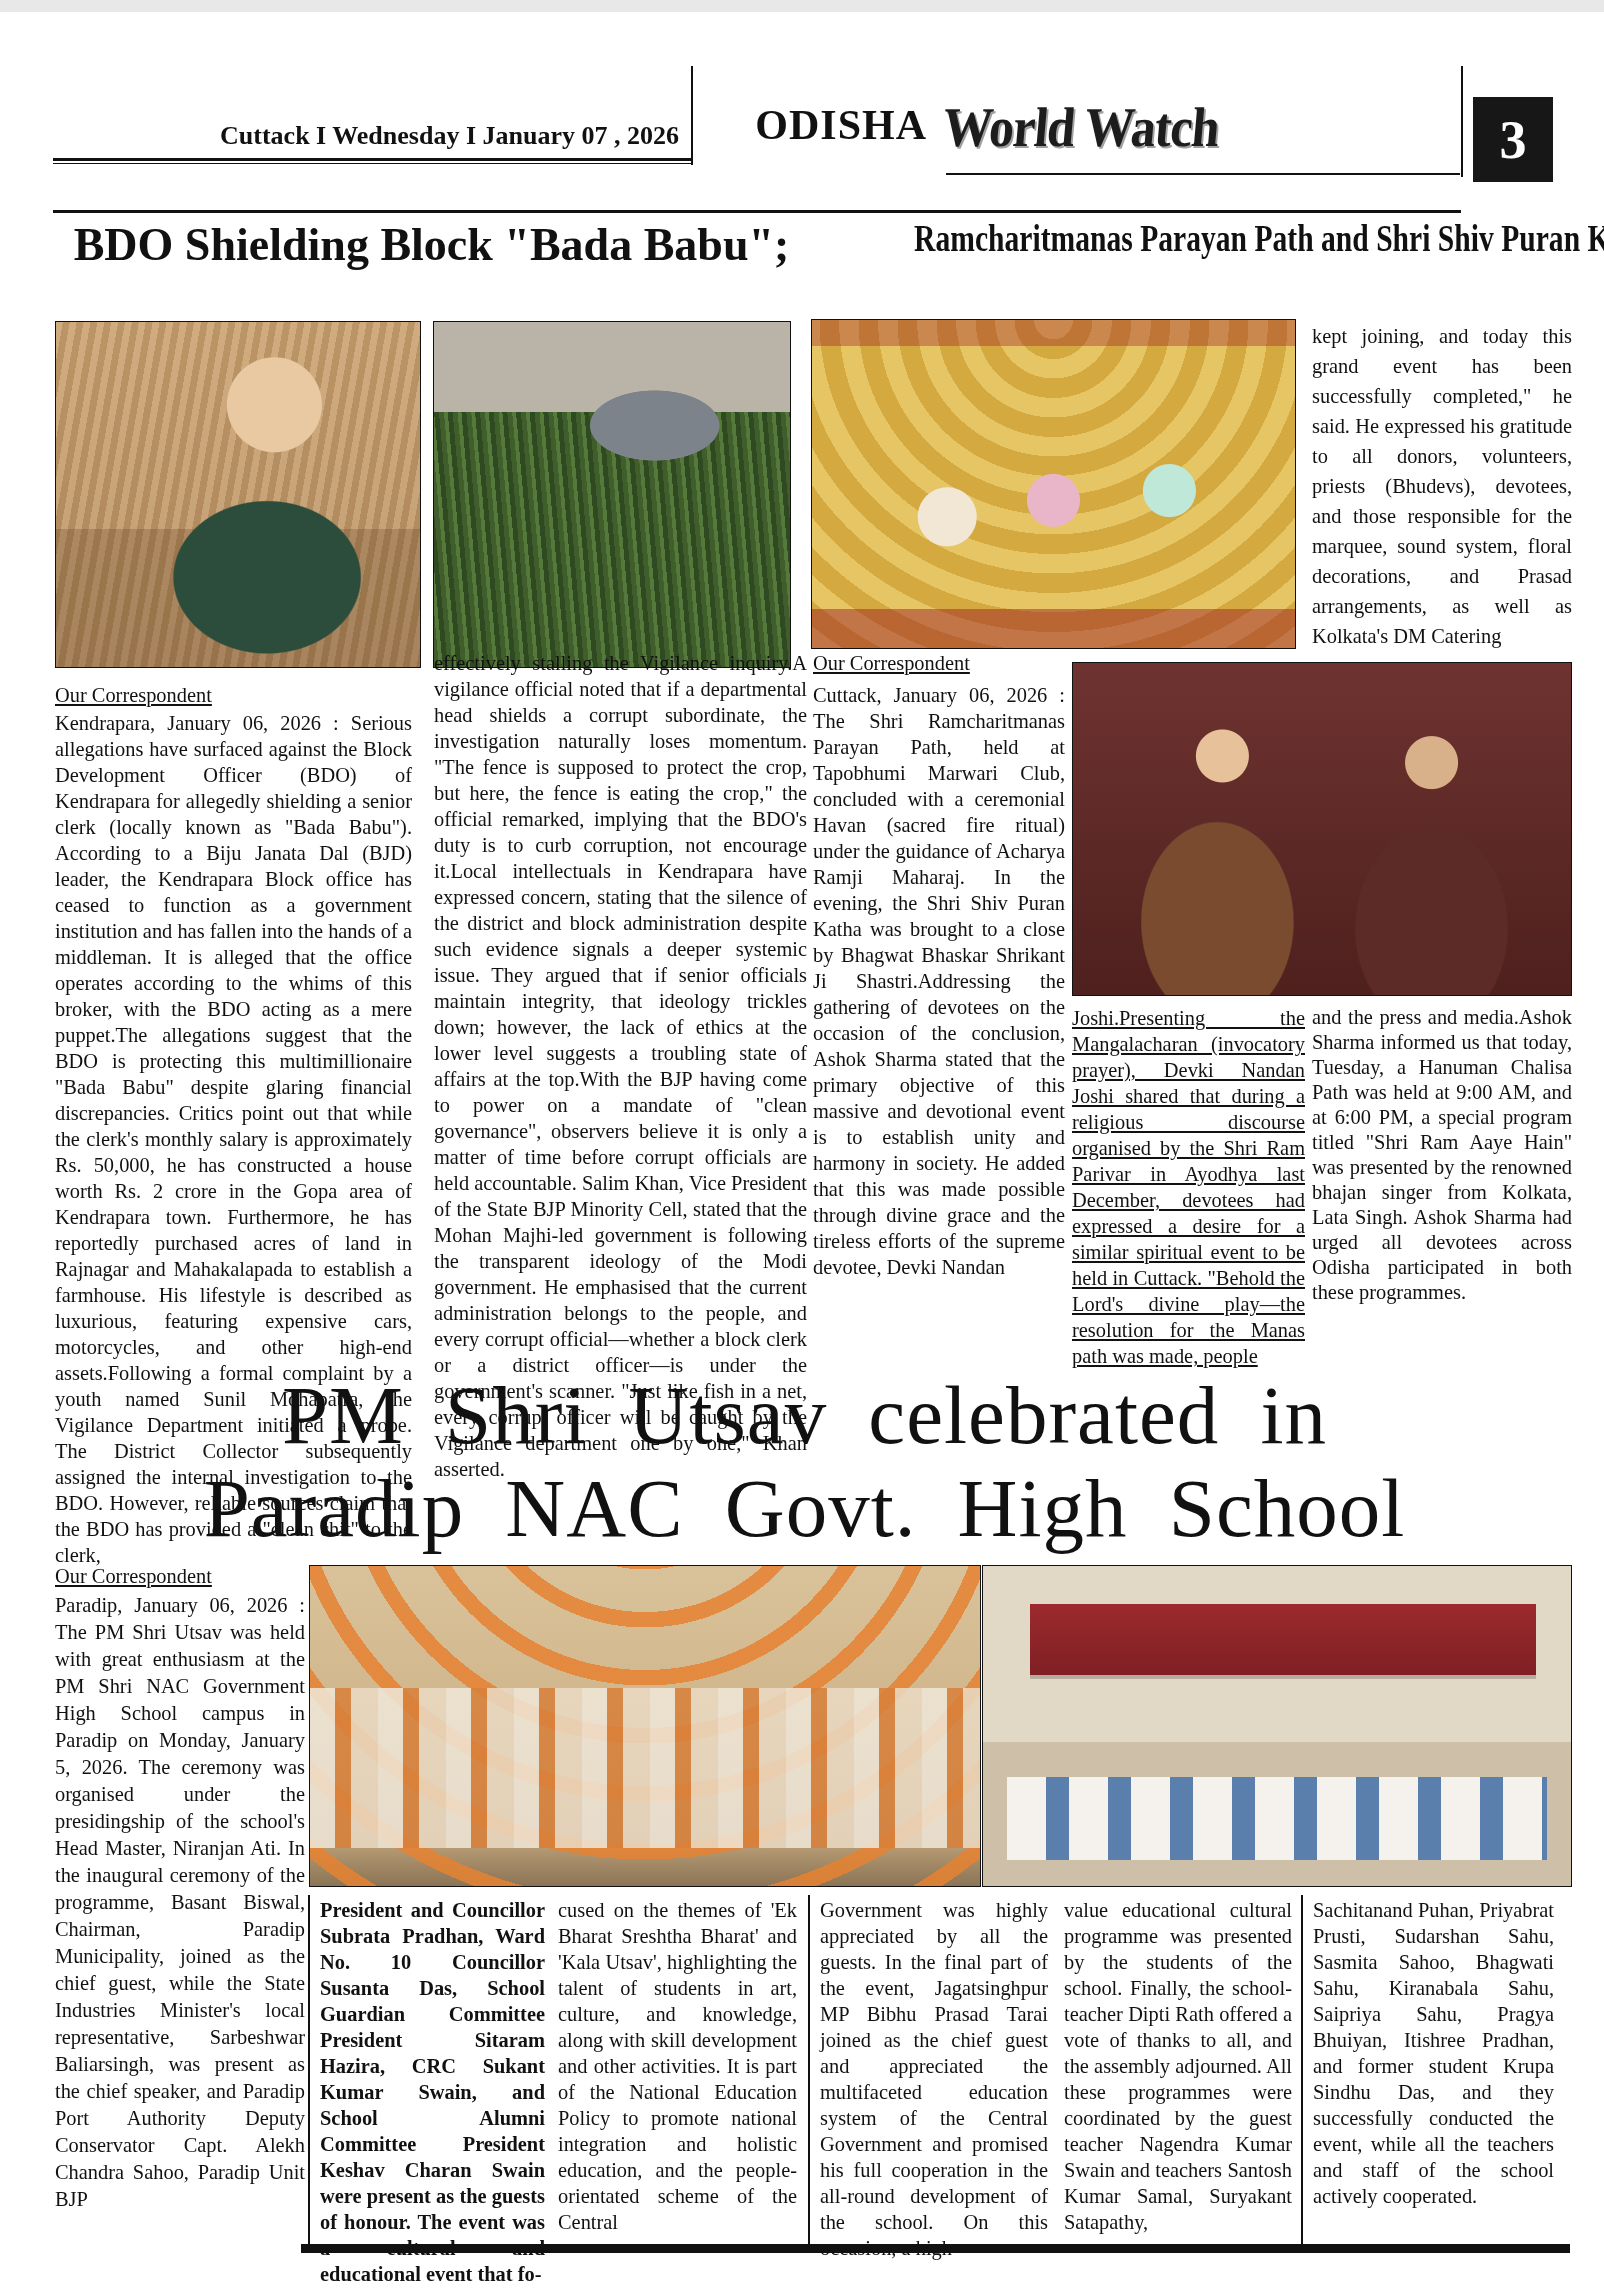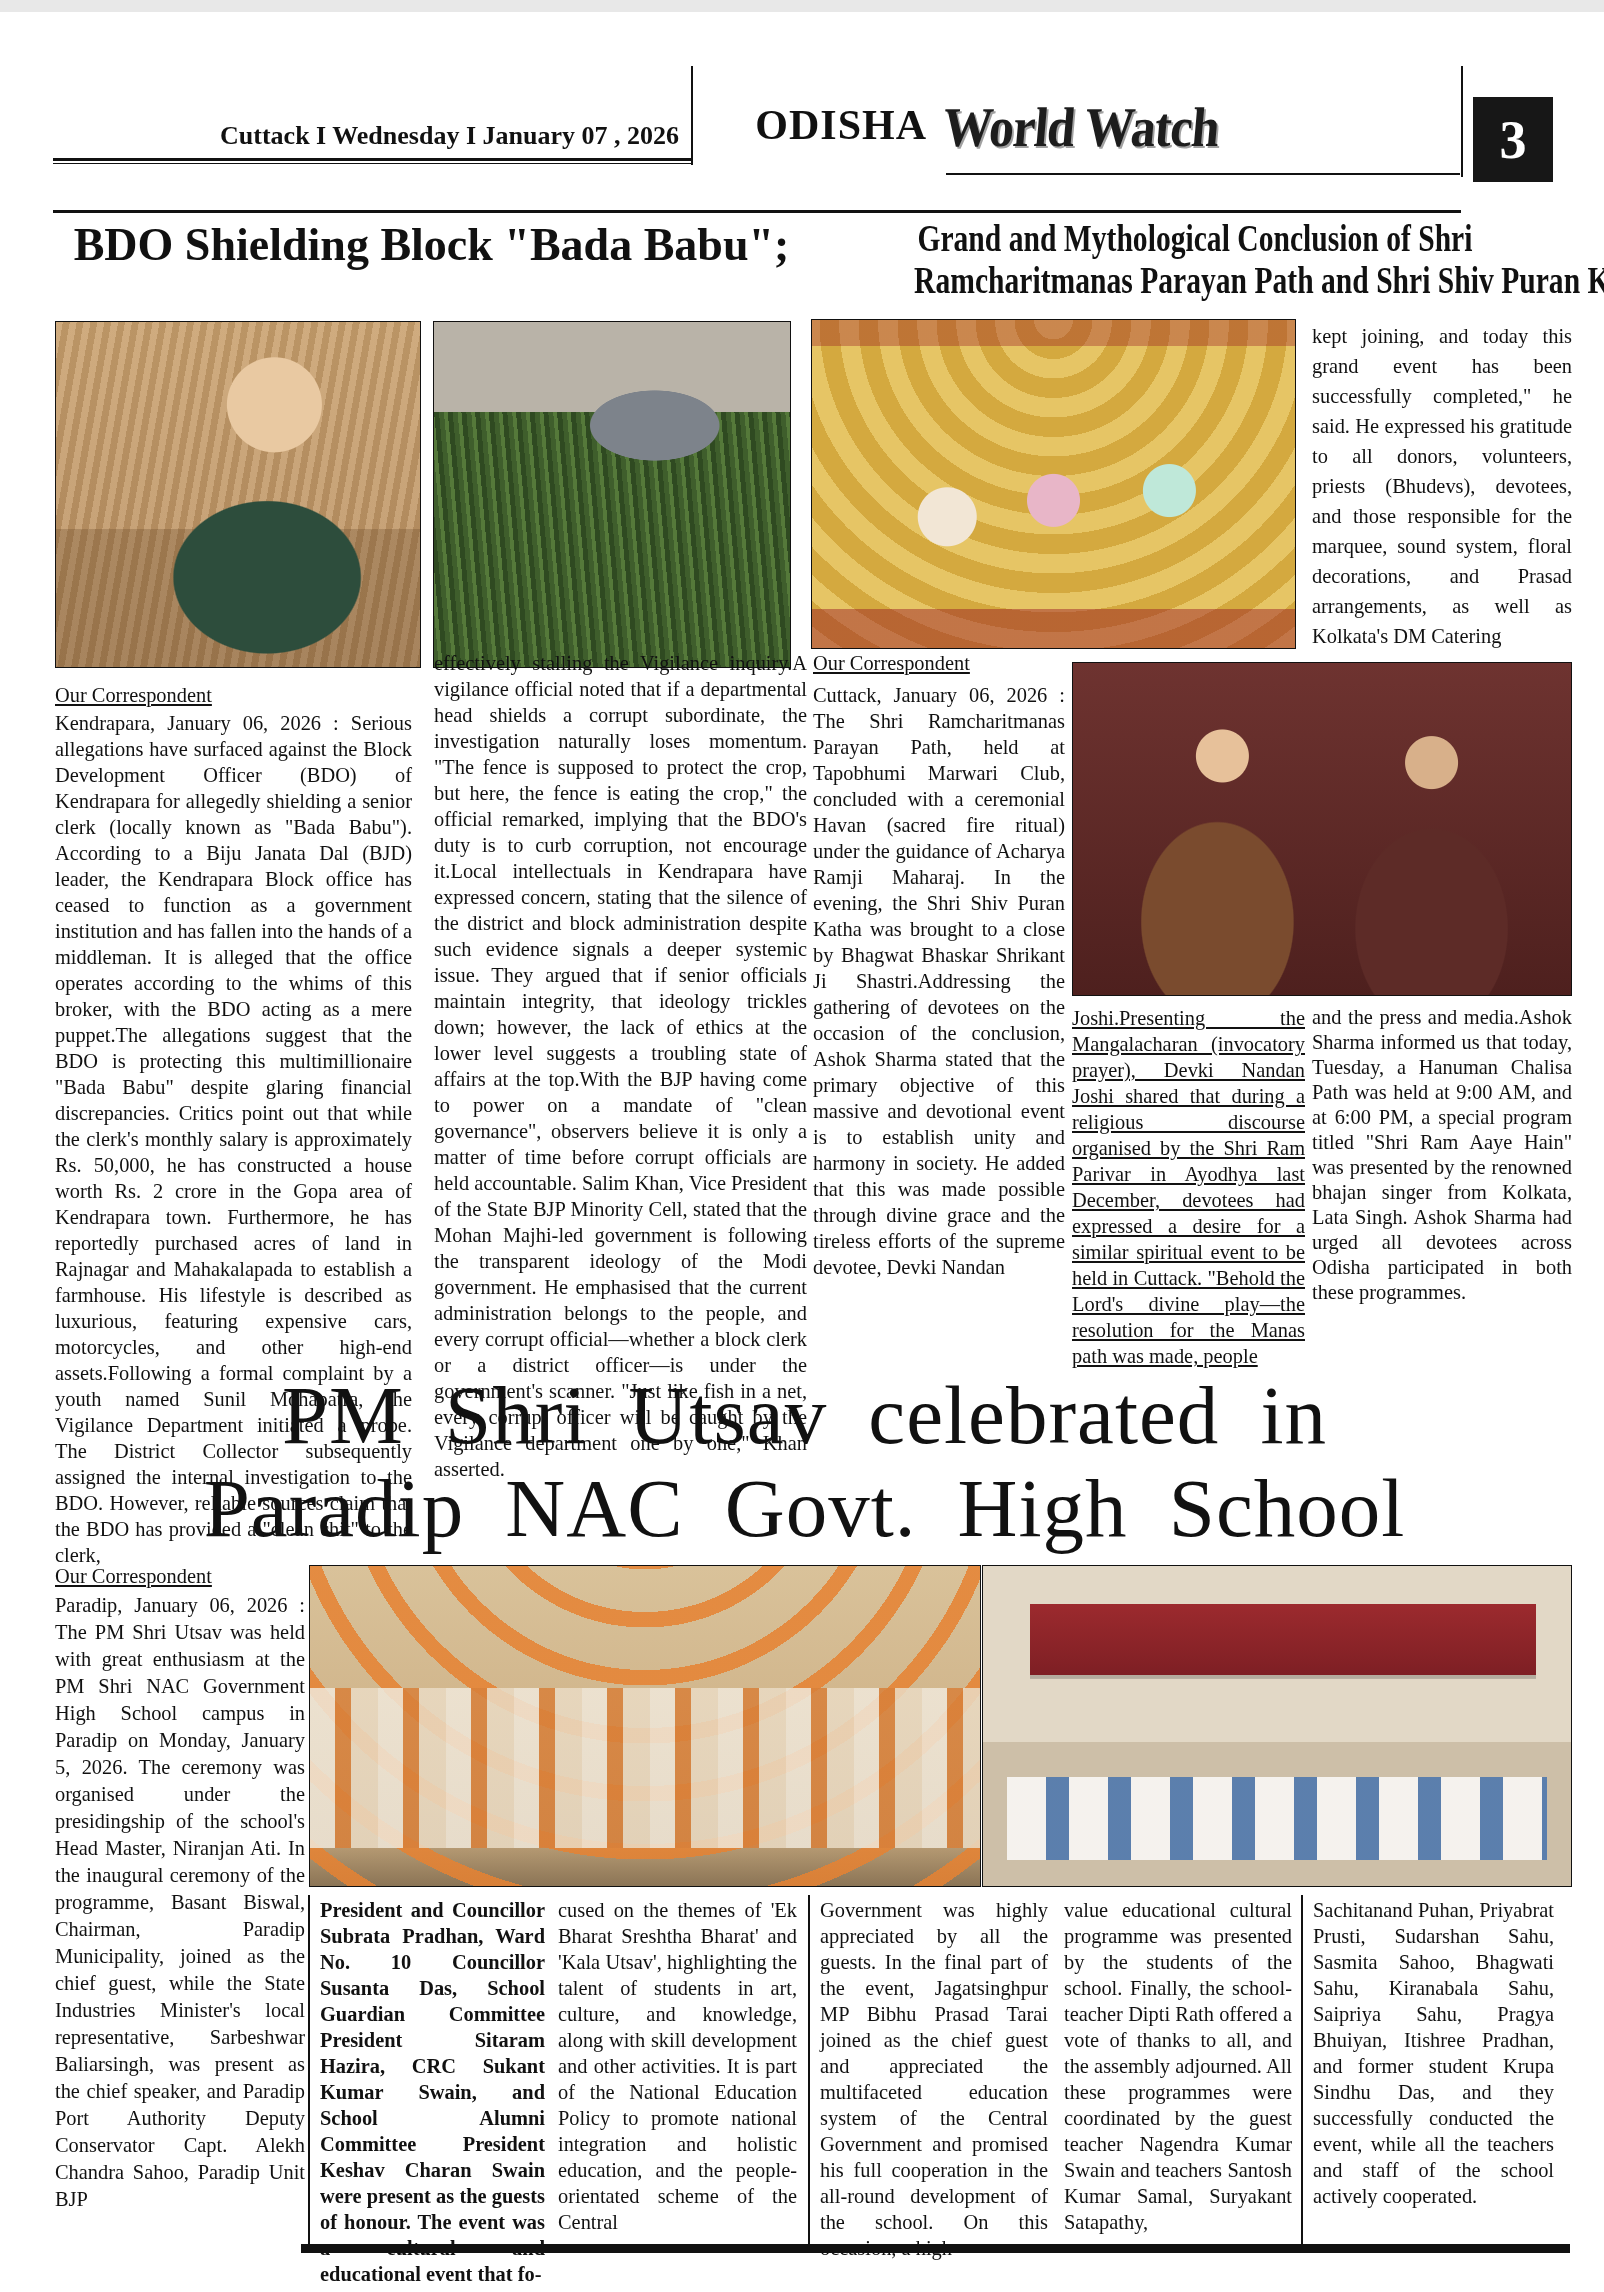--- a/index.html
+++ b/index.html
@@ -116,21 +116,20 @@
   <div class="abs photo photo-grass"></div>
   <div class="abs bdo-col1 body-txt just">
     <div class="byline">Our Correspondent</div>
     <span>Kendrapara, January  06, 2026 : Serious allegations have surfaced against the Block Development Officer (BDO) of Kendrapara for allegedly shielding a senior clerk (locally known as "Bada Babu"). According to a Biju Janata Dal (BJD) leader, the Kendrapara Block office has ceased to function as a government institution and has fallen into the hands of a middleman. It is alleged that the office operates according to the whims of this broker, with the BDO acting as a mere puppet.The allegations suggest that the BDO is protecting this multimillionaire "Bada Babu" despite glaring financial discrepancies. Critics point out that while the clerk's monthly salary is approximately Rs. 50,000, he has constructed a house worth Rs. 2 crore in the Gopa area of Kendrapara town. Furthermore, he has reportedly purchased acres of land in Rajnagar and Mahakalapada to establish a farmhouse. His lifestyle is described as luxurious, featuring expensive cars, motorcycles, and other high-end assets.Following a formal complaint by a youth named Sunil Mohapatra, the Vigilance Department initiated a probe. The District Collector subsequently assigned the internal investigation to the BDO. However, reliable sources claim that the BDO has provided a "clean chit" to the clerk,</span>
   </div>
   <div class="abs bdo-col2 body-txt just">
     <span>effectively stalling the Vigilance inquiry.A vigilance official noted that if a departmental head shields a corrupt subordinate, the investigation naturally loses momentum. "The fence is supposed to protect the crop, but here, the fence is eating the crop," the official remarked, implying that the BDO's duty is to curb corruption, not encourage it.Local intellectuals in Kendrapara have expressed concern, stating that the silence of the district and block administration despite such evidence signals a deeper systemic issue. They argued that if senior officials maintain integrity, that ideology trickles down; however, the lack of ethics at the lower level suggests a troubling state of affairs at the top.With the BJP having come to power on a mandate of "clean governance", observers believe it is only a matter of time before corrupt officials are held accountable. Salim Khan, Vice President of the State BJP Minority Cell, stated that the Mohan Majhi-led government is following the transparent ideology of the Modi government. He emphasised that the current administration belongs to the people, and every corrupt official—whether a block clerk or a district officer—is under the government's scanner. "Just like fish in a net, every corrupt officer will be caught by the Vigilance department one by one," Khan asserted.</span>
   </div>
 
   <div class="abs katha-headline">
-    <div><span class="cond">Grand and Mythological Conclusion of Shri</span></div>
     <div><span class="cond">Ramcharitmanas Parayan Path and Shri Shiv Puran Katha</span></div>
   </div>
   <div class="abs photo photo-deity"></div>
   <div class="abs katha-right-top just">kept joining, and today this grand event has been successfully completed," he said. He expressed his gratitude to all donors, volunteers, priests (Bhudevs), devotees, and those responsible for the marquee, sound system, floral decorations, and Prasad arrangements, as well as Kolkata's DM Catering</div>
   <div class="abs katha-byline byline">Our Correspondent</div>
   <div class="abs katha-left body-txt just">Cuttack, January 06, 2026 :  The  Shri Ramcharitmanas Parayan Path, held at Tapobhumi Marwari Club, concluded with a ceremonial Havan (sacred fire ritual) under the guidance of Acharya Ramji Maharaj. In the evening, the Shri Shiv Puran Katha was brought to a close by Bhagwat Bhaskar Shrikant Ji Shastri.Addressing the gathering of devotees on the occasion of the conclusion, Ashok Sharma stated that the primary objective of this massive and devotional event is to establish unity and harmony in society. He added that this was made possible through divine grace and the tireless efforts of the supreme devotee, Devki Nandan</div>
   <div class="abs photo photo-men"></div>
   <div class="abs katha-mid body-txt just">Joshi.Presenting the Mangalacharan (invocatory prayer), Devki Nandan Joshi shared that during a religious discourse organised by the Shri Ram Parivar in Ayodhya last December, devotees had expressed a desire for a similar spiritual event to be held in Cuttack. "Behold the Lord's divine play—the resolution for the Manas path was made, people</div>
   <div class="abs katha-right-bottom just">and the press and media.Ashok Sharma informed us that today, Tuesday, a Hanuman Chalisa Path was held at 9:00 AM, and at 6:00 PM, a special program titled "Shri Ram Aaye Hain" was presented by the renowned bhajan singer from Kolkata, Lata Singh. Ashok Sharma had urged all devotees across Odisha participated in both these programmes.</div>
 

